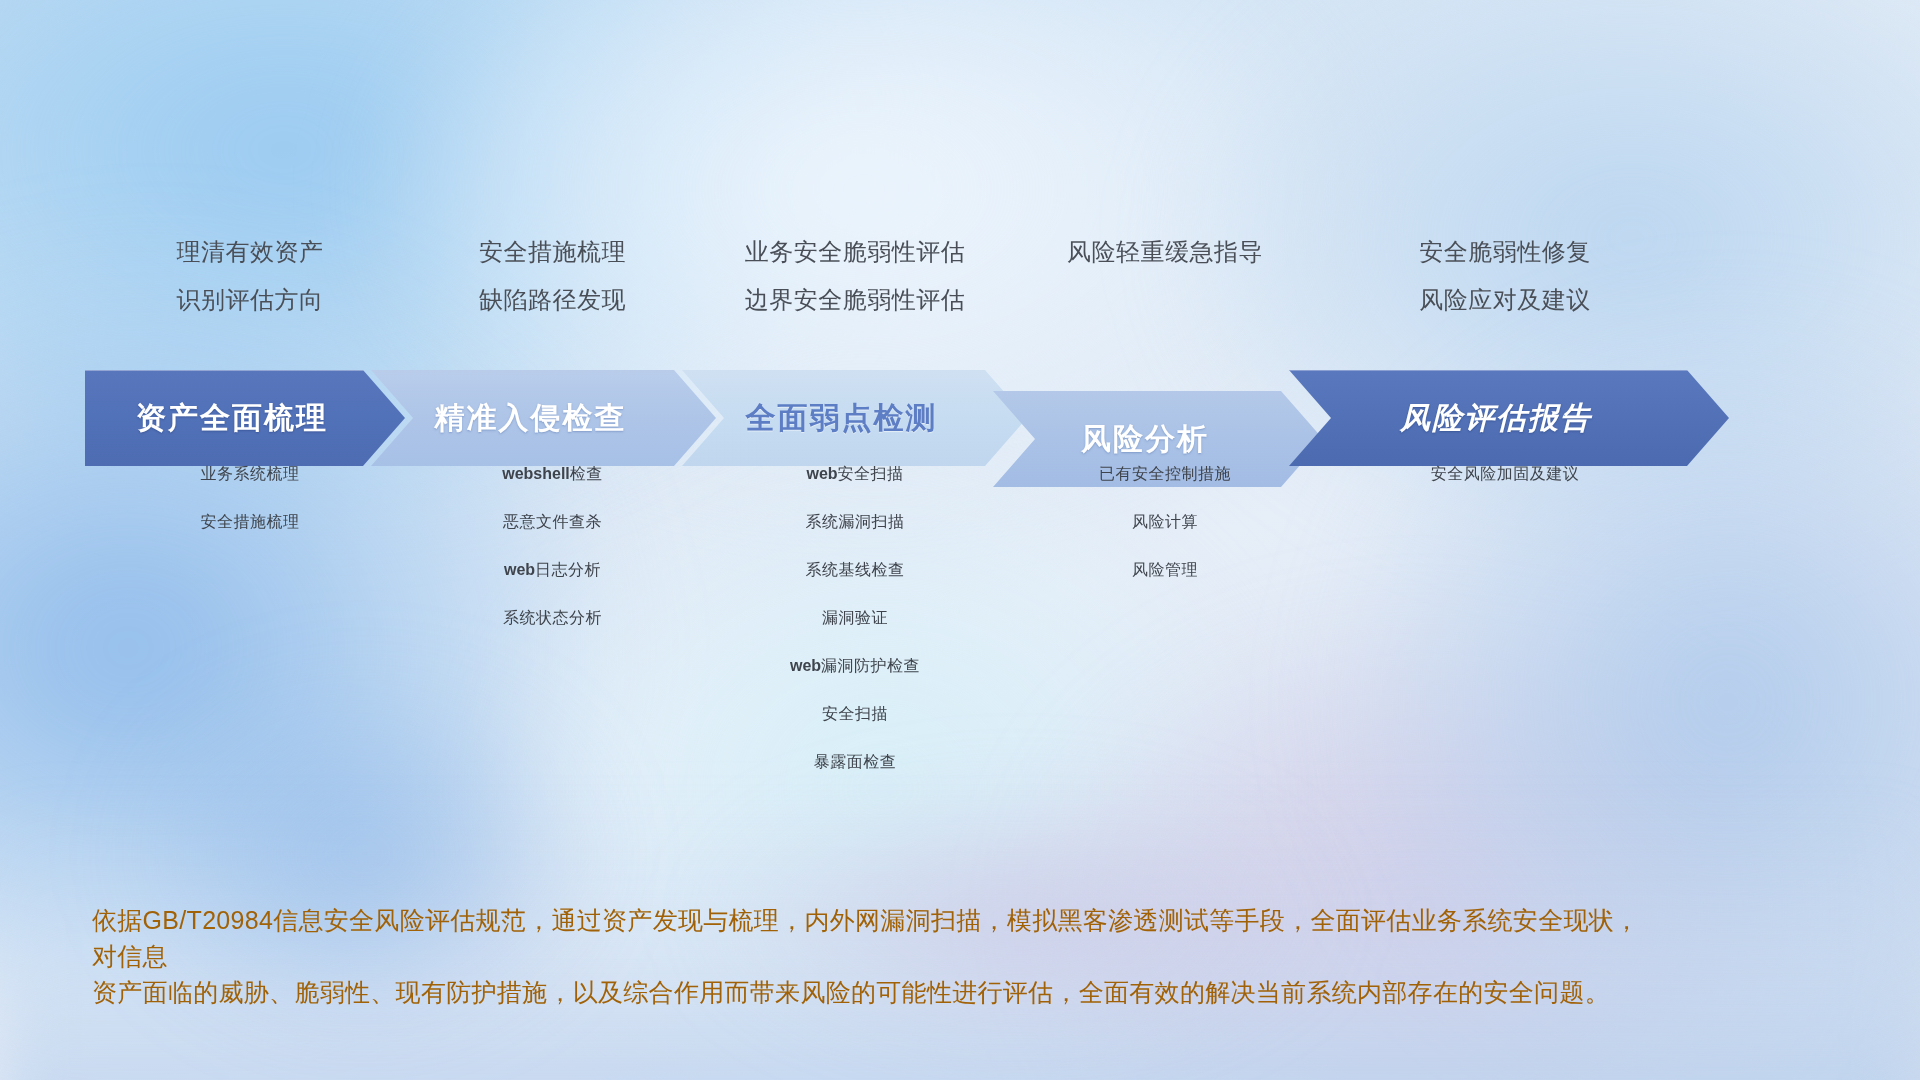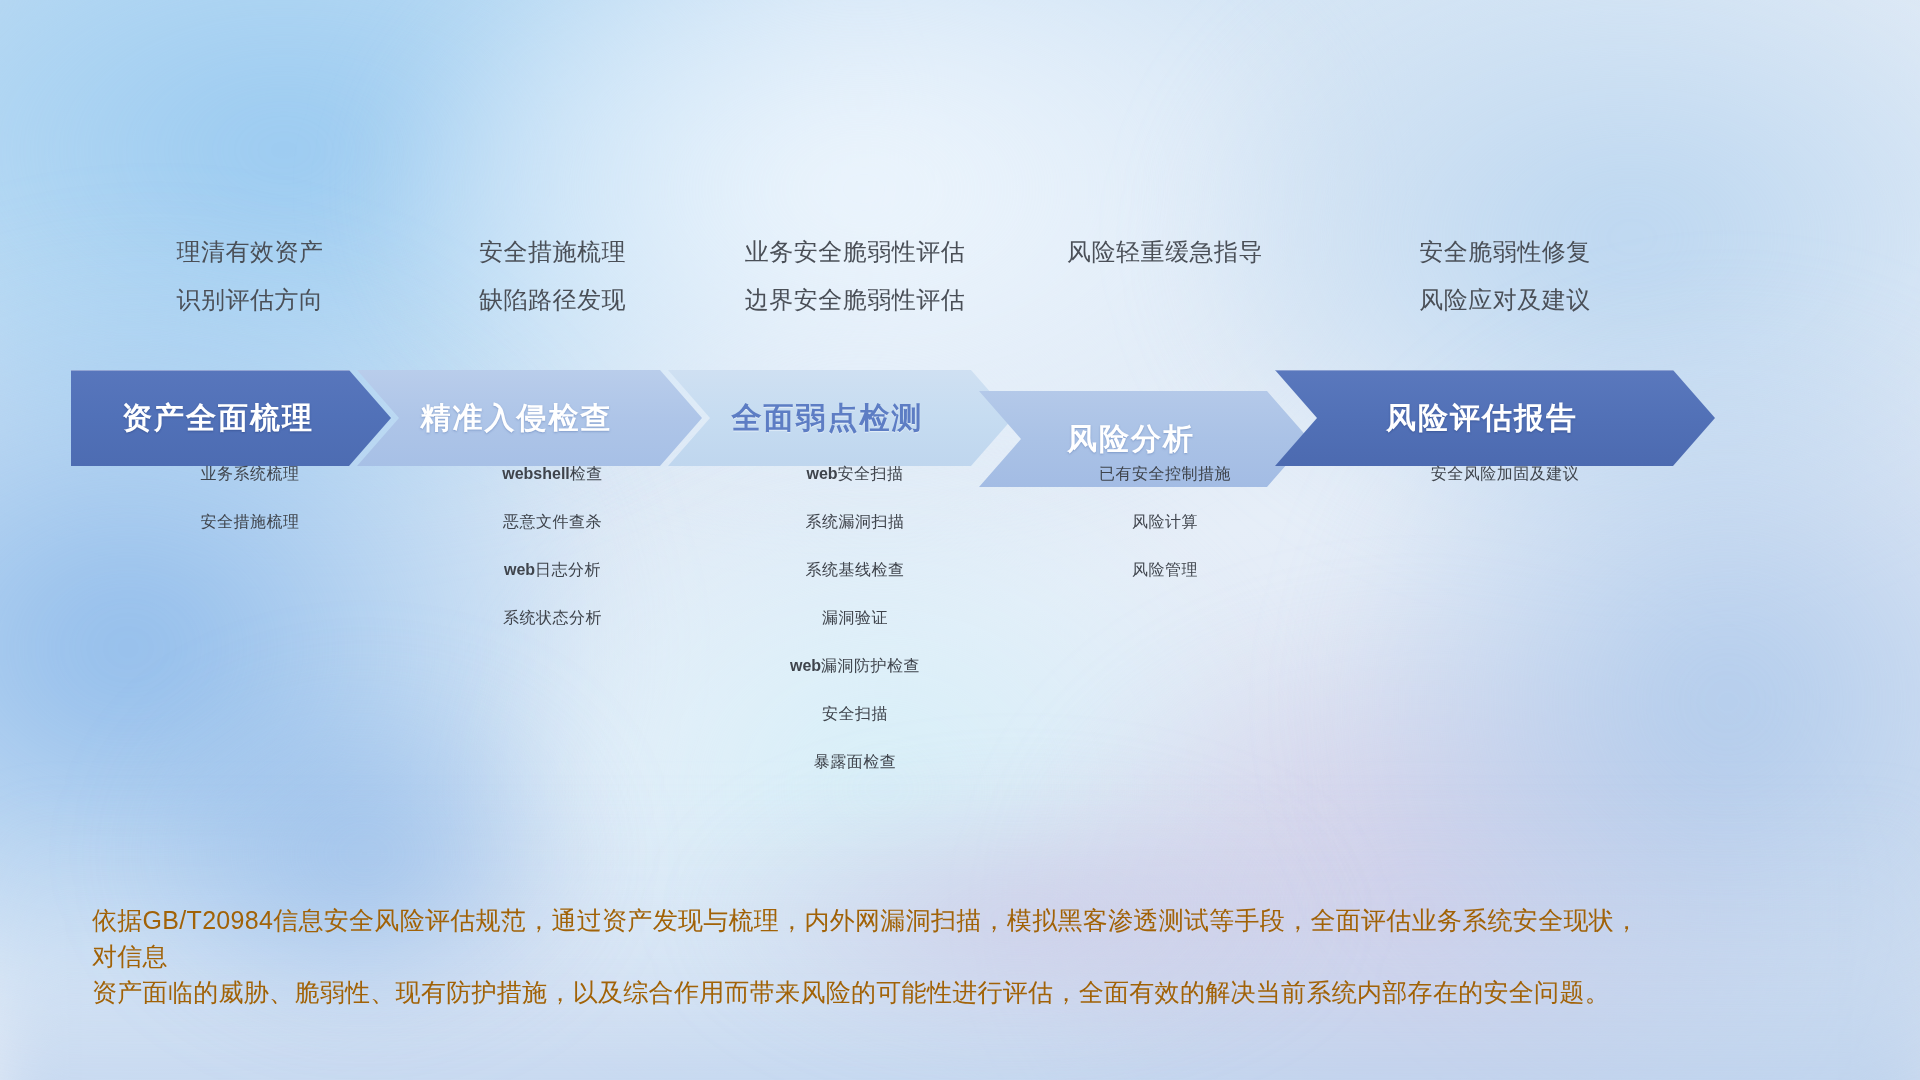--- a/index.html
+++ b/index.html
@@ -56,21 +56,21 @@
   .c4{width:nonevar;}
 
   
   #toprow{top:228px;}
   .tline{
     text-align:center;font-size:24px;color:#4a4f57;line-height:48px;
     letter-spacing:.5px;white-space:nowrap;
   }
 
   
-  #band{position:absolute;left:71px;top:370px;height:96px;width:1780px;display:flex;}
+  #band{position:absolute;left:85px;top:370px;height:96px;width:1780px;display:flex;}
   .chev{
     position:relative;height:96px;display:flex;align-items:center;
     justify-content:center;box-sizing:border-box;
   }
   .chev .shape{
     position:absolute;inset:0;
     clip-path:polygon(0 0, calc(100% - 42px) 0, 100% 50%, calc(100% - 42px) 100%, 0 100%);
   }
   .chev.first .shape{
     clip-path:polygon(0 0, calc(100% - 42px) 0, 100% 50%, calc(100% - 42px) 100%, 0 100%);
@@ -92,21 +92,21 @@
   .s3 .shape{background:linear-gradient(180deg,#b4c9e9 0%,#aac2e6 50%,#a3bce4 100%);}
   .s3 .label{color:#ffffff;text-shadow:0 1px 2px rgba(90,120,175,.5);}
   .s4 .shape{background:linear-gradient(180deg,#5a78bd 0%,#5271b7 48%,#4c6ab0 100%);
              box-shadow:inset 0 1px 0 rgba(255,255,255,.3);}
   .s4 .label{color:#ffffff;text-shadow:0 1px 2px rgba(35,60,120,.45);}
 
   .w0{width:320px;}
   .w1{width:345px;}
   .w2{width:345px;}
   .w3{width:330px;margin-top:21px;}
-  .w4{width:440px;}
+  .w4{width:440px;font-style:italic;}
 
   
   #botrow{top:450px;}
   .bline{
     text-align:center;font-size:16px;color:#3f444c;line-height:48px;
     letter-spacing:.5px;white-space:nowrap;
   }
   .bline b{font-weight:bold;letter-spacing:0;}
 
   

